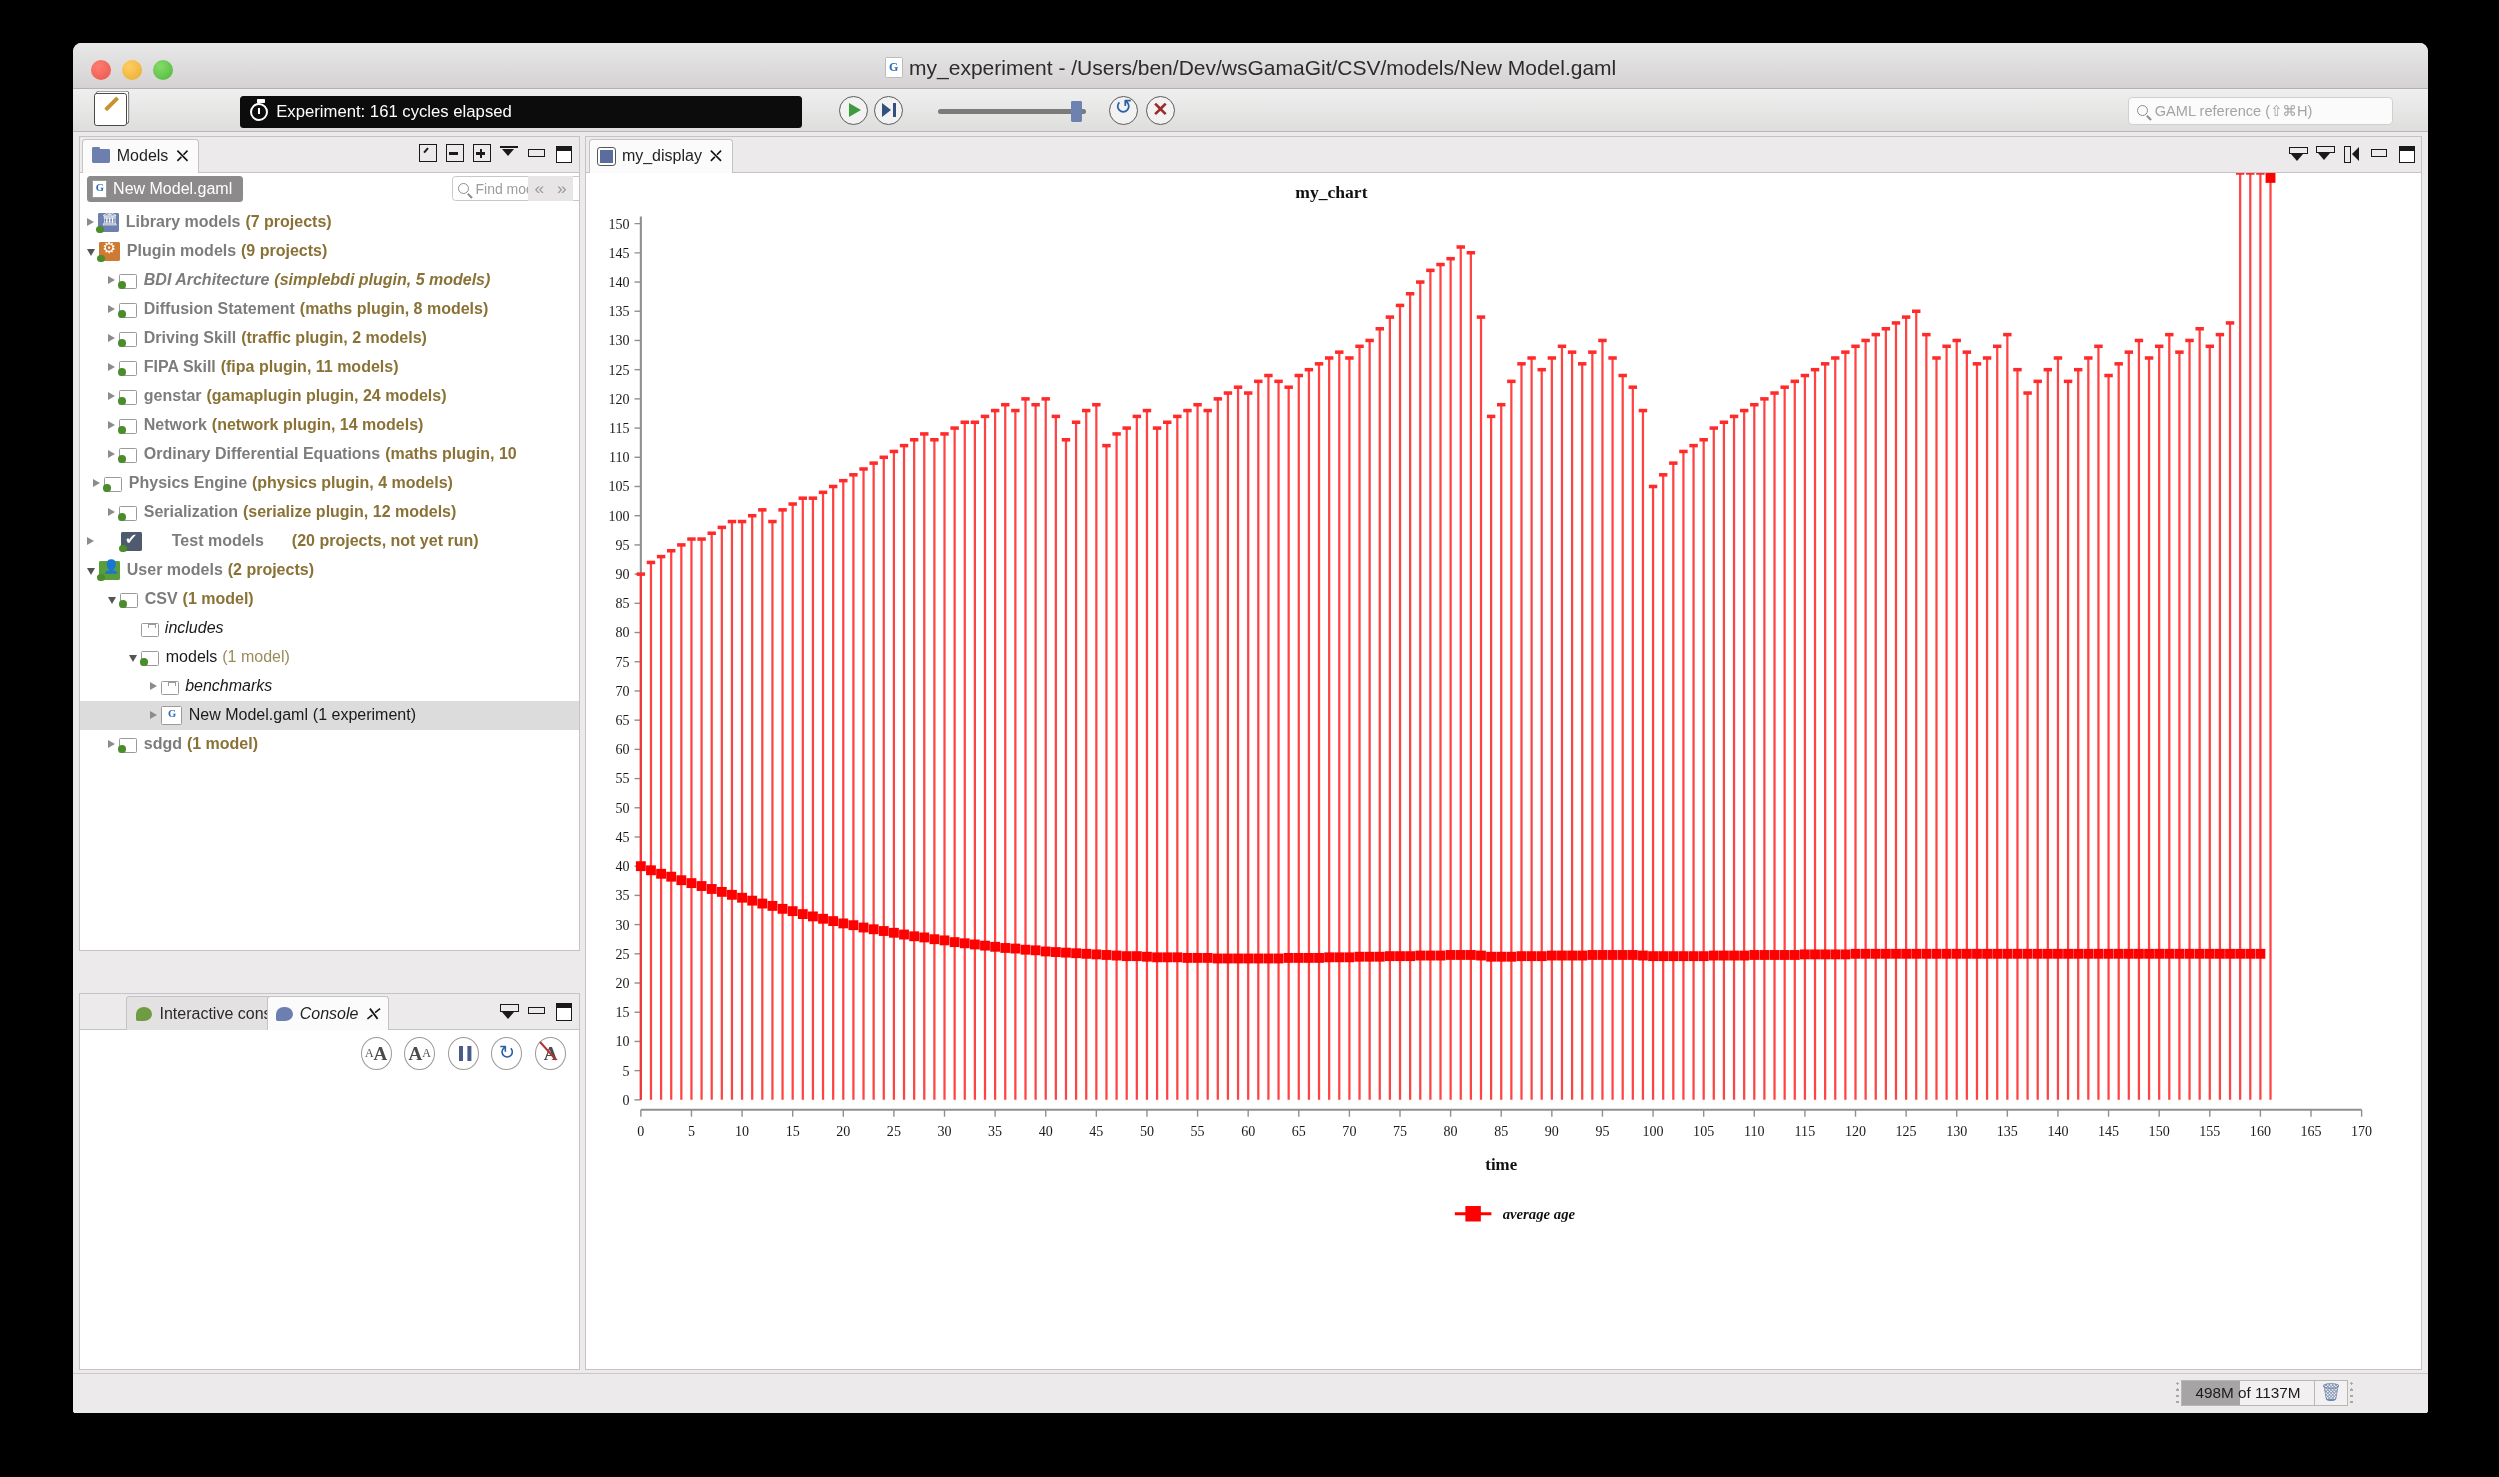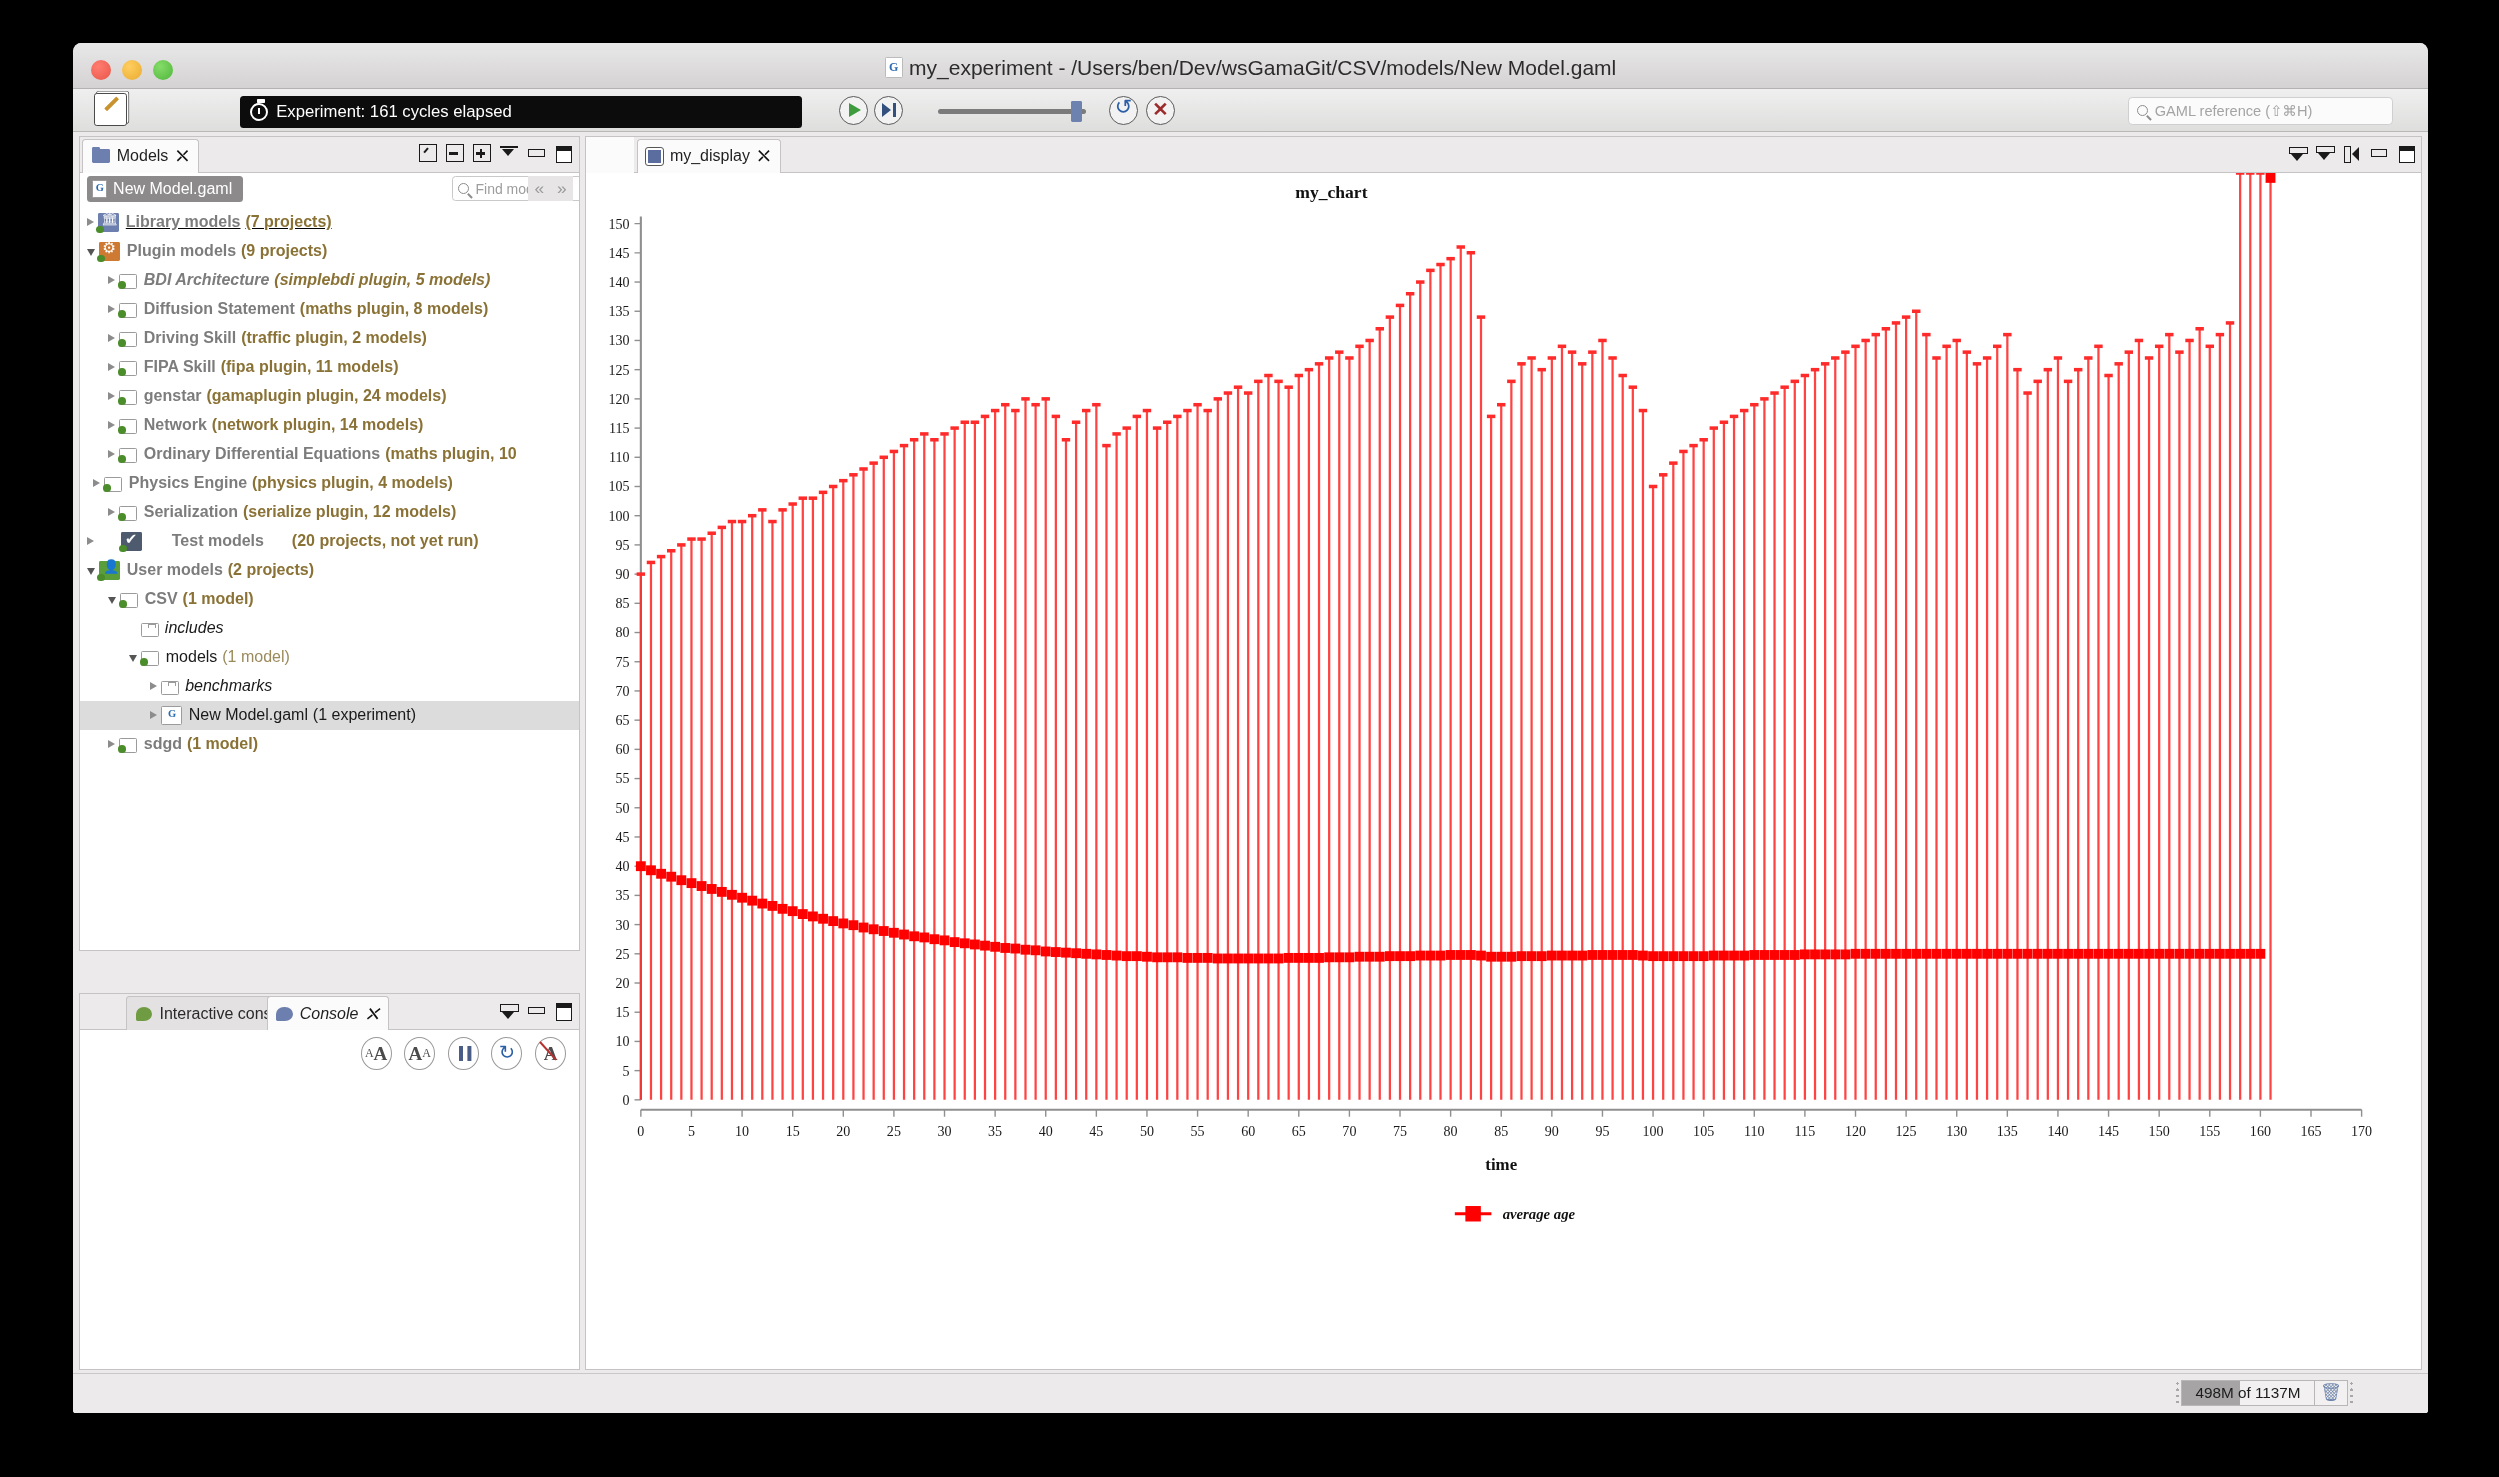--- a/index.html
+++ b/index.html
@@ -416,21 +416,21 @@
   }
   .crnd.noa::after {
     content:""; position: absolute; left: 4.2px; top: 2.8px;
     width: 24px; height: 2.1px; background: #b73030;
     transform: rotate(48deg); transform-origin: left;
   }
 
   
   #chart-view {
     position: absolute; left: 512px; right: 5.6px; top: 2.8px; bottom: 2.8px;
-    background: #fbfbfb; border: 0.7px solid #c5c3c3; padding-left: 48px;
+    background: #fbfbfb; border: 0.7px solid #c5c3c3;
   }
   #chart-body {
     position: absolute; left: 0; right: 0; top: 36px; bottom: 0;
     background: #fff; overflow: hidden;
   }
   #chart-canvas { position: absolute; inset: 0; }
 
   
   .ch-title {
     font-family: "Liberation Serif", serif;
@@ -550,21 +550,21 @@
             <div id="find-model">
               <span class="mag"></span>
               <span>Find model...</span>
             </div>
             <div id="nav-arrows">
               <span>«</span>
               <span>»</span>
             </div>
           </div>
           <div id="tree">
-              <div class="trow" style="padding-left: 7px; text-decoration: underline;">
+              <div class="trow" style="padding-left: 7px;">
                 <span class="twist collapsed"></span>
                 <span class="ticon ic-lib">
                   <span class="greendot"></span>
                 </span>
                 <span class="tname">Library models</span>
                 <span class="tmeta">(7 projects)</span>
               </div>
               <div class="trow" style="padding-left: 7px;">
                 <span class="twist expanded"></span>
                 <span class="ticon ic-plugin">

